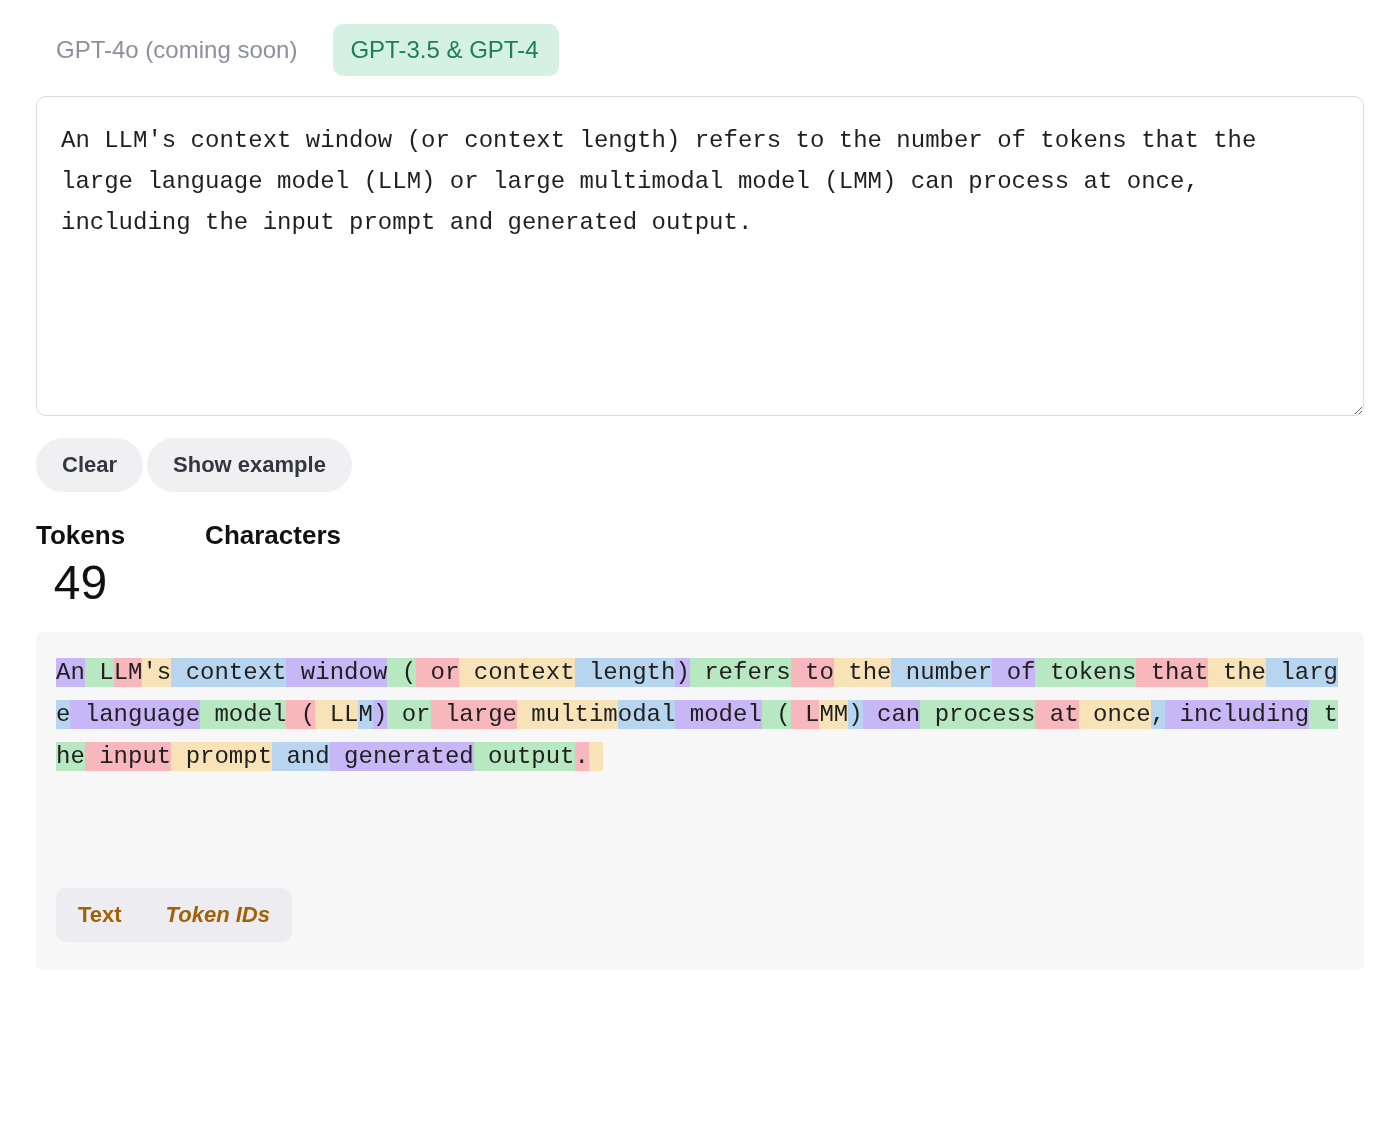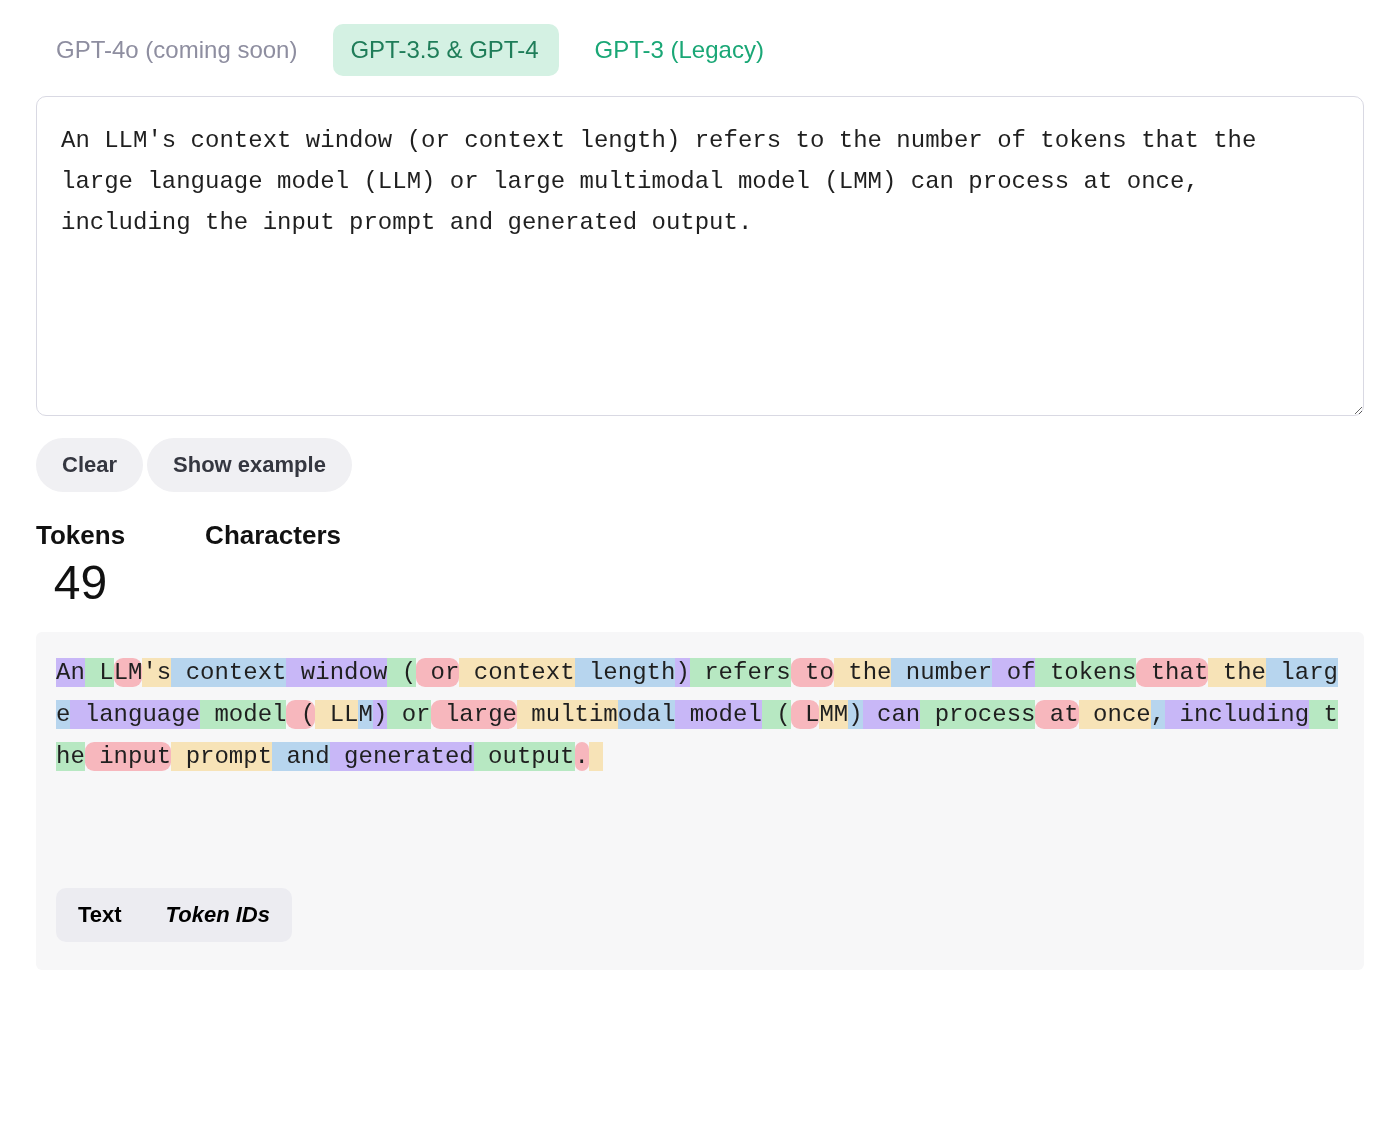--- a/index.html
+++ b/index.html
@@ -59,45 +59,44 @@
     font-family: "SFMono-Regular", Consolas, "Liberation Mono", Menlo, monospace;
     font-size: 24px;
     line-height: 1.75;
     color: #1f1f1f;
     word-break: break-all;
     white-space: normal;
   }
   .token-viz span { display: inline; padding: 1px 0; }
   .c0 { background: #c8b7f7; }
   .c1 { background: #b7e8c2; }
-  .c2 { background: #f7b7bd; border-radius: 9px; }
+  .c2 { background: #f7b7bd; }
   .c3 { background: #f7e3b7; }
   .c4 { background: #b7d5ee; }
   .viz-tabs { display: flex; gap: 0; margin-top: 110px; }
   .viz-tab {
     background: #ececf1;
     border: none;
     padding: 14px 22px;
     font-size: 22px;
     font-weight: 600;
-    color: #000000;
+    color: #a16207;
     cursor: pointer;
   }
   .viz-tab:first-child { border-radius: 10px 0 0 10px; }
   .viz-tab:last-child { border-radius: 0 10px 10px 0; font-style: italic; }
 </style>
 </head>
 <body>
 
 
 
 <div class="tabs">
   <button class="tab inactive-first">GPT-4o (coming soon)</button>
   <button class="tab active">GPT-3.5 &amp; GPT-4</button>
-  <button class="tab">GPT-3 (Legacy)</button>
 </div>
 
 <textarea class="input-box" style="">An LLM's context window (or context length) refers to the number of tokens that the large language model (LLM) or large multimodal model (LMM) can process at once, including the input prompt and generated output.</textarea>
 
 <div class="action-row">
   <button class="btn">Clear</button>
   <button class="btn">Show example</button>
 </div>
 
 <div class="stats">

